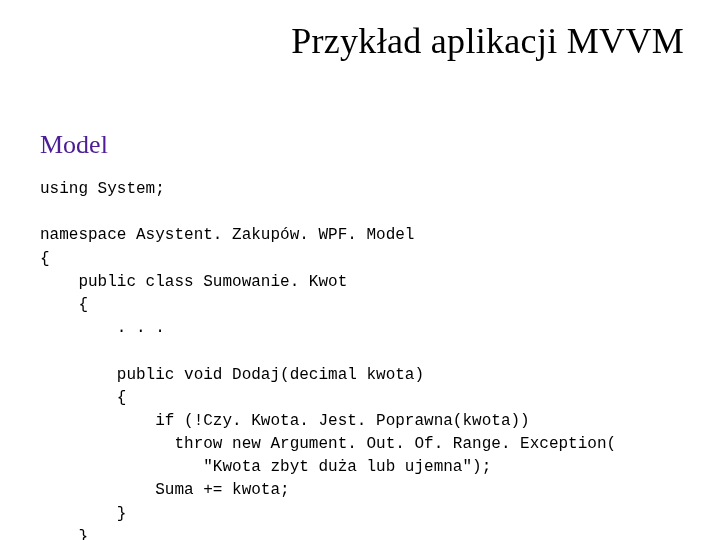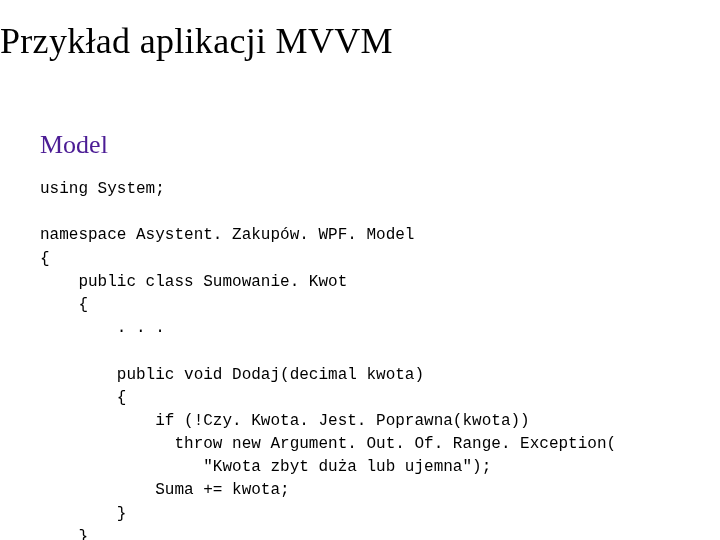--- a/index.html
+++ b/index.html
@@ -16,21 +16,21 @@
     width: 720px;
     height: 540px;
     position: relative;
     box-sizing: border-box;
   }
   .title {
     position: absolute;
     top: 20px;
     left: 0;
     width: 684px;
-    text-align: left;
+    text-align: right;
     font-size: 36px;
     font-weight: 400;
     letter-spacing: 0.3px;
   }
   .subheading {
     position: absolute;
     top: 130px;
     left: 40px;
     font-size: 26px;
     font-weight: 400;

